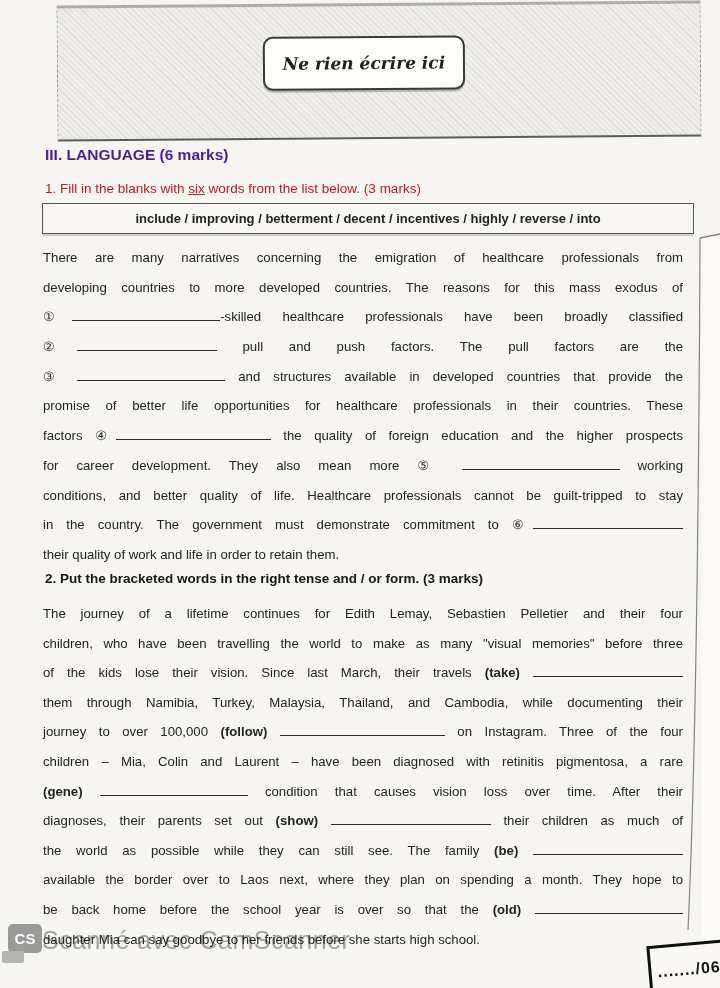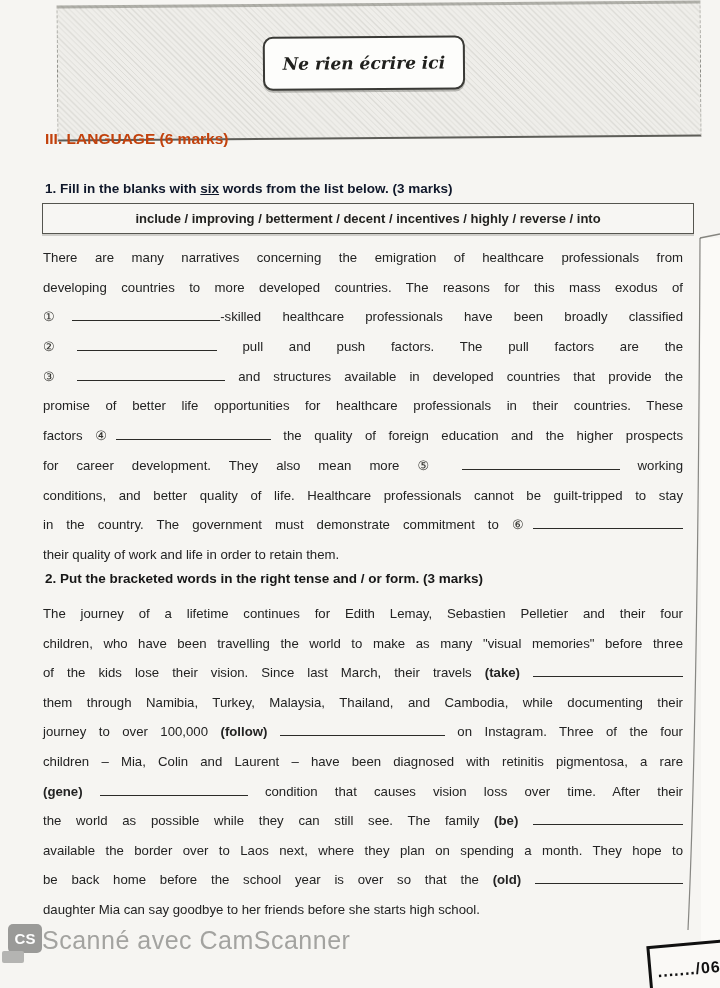--- a/index.html
+++ b/index.html
@@ -31,26 +31,26 @@
     box-shadow:0 2px 0 rgba(80,80,75,0.35);
     display:flex;align-items:center;justify-content:center;
   }
   .nowrite-label{
     font-family:"DejaVu Serif", serif;
     font-style:italic;font-weight:bold;
     font-size:17px;color:#20201d;
   }
   
   .section-title{
-    position:absolute;left:45px;top:130px;
-    font-size:15.5px;font-weight:bold;color:#c2410c;
+    position:absolute;left:45px;top:146px;
+    font-size:15.5px;font-weight:bold;color:#4c1d95;
   }
   .instr1{
     position:absolute;left:45px;top:181px;
-    font-size:13.5px;font-weight:bold;color:#0f172a;
+    font-size:13.5px;font-weight:normal;color:#b91c1c;
   }
   .instr1 .u{text-decoration:underline;}
   .wordbox{
     position:absolute;left:42px;top:203px;width:650px;height:29px;
     border:1px solid #55554f;
     background:#f7f6f3;
     box-shadow:0 2px 0 rgba(90,90,85,0.25);
     display:flex;align-items:center;justify-content:center;
   }
   .wordbox-text{font-size:13px;font-weight:bold;color:#232320;}
@@ -161,20 +161,21 @@
   <div class="task2-heading">2. Put the bracketed words in the right tense and / or form. (3 marks)</div>
 
   <div class="passage passage2">
       <div class="tline"><span>The journey of a lifetime continues for Edith Lemay, Sebastien Pelletier and their four</span></div>
       <div class="tline"><span>children, who have been travelling the world to make as many "visual memories" before three</span></div>
       <div class="tline"><span>of the kids lose their vision. Since last March, their travels </span><span class="bold">(take)</span><span> </span><span class="blank" style="width: 150px;"></span></div>
       <div class="tline"><span>them through Namibia, Turkey, Malaysia, Thailand, and Cambodia, while documenting their</span></div>
       <div class="tline"><span>journey to over 100,000 </span><span class="bold">(follow)</span><span> </span><span class="blank" style="width: 165px;"></span><span> on Instagram. Three of the four</span></div>
       <div class="tline"><span>children – Mia, Colin and Laurent – have been diagnosed with retinitis pigmentosa, a rare</span></div>
       <div class="tline"><span class="bold">(gene)</span><span> </span><span class="blank" style="width: 148px;"></span><span> condition that causes vision loss over time. After their</span></div>
+      <div class="tline"><span>diagnoses, their parents set out </span><span class="bold">(show)</span><span> </span><span class="blank" style="width: 160px;"></span><span> their children as much of</span></div>
       <div class="tline"><span>the world as possible while they can still see. The family </span><span class="bold">(be)</span><span> </span><span class="blank" style="width: 150px;"></span></div>
       <div class="tline"><span>available the border over to Laos next, where they plan on spending a month. They hope to</span></div>
       <div class="tline"><span>be back home before the school year is over so that the </span><span class="bold">(old)</span><span> </span><span class="blank" style="width: 148px;"></span></div>
       <div class="tline tl-end"><span>daughter Mia can say goodbye to her friends before she starts high school.</span></div>
     </div>
 
   <div class="watermark">
     <div class="cs-badge">CS</div>
     <div class="cs-tab"></div>
     <div class="wm-label">Scanné avec CamScanner</div>

